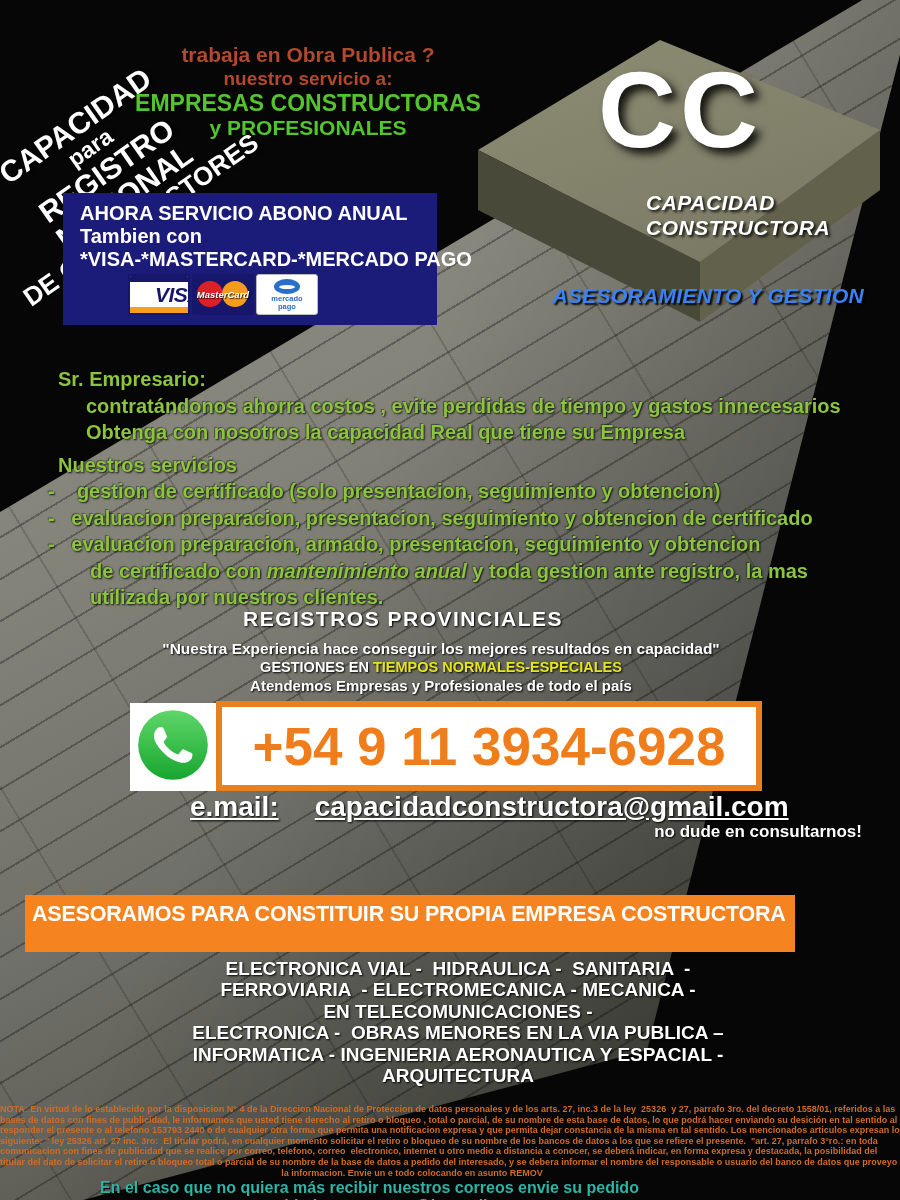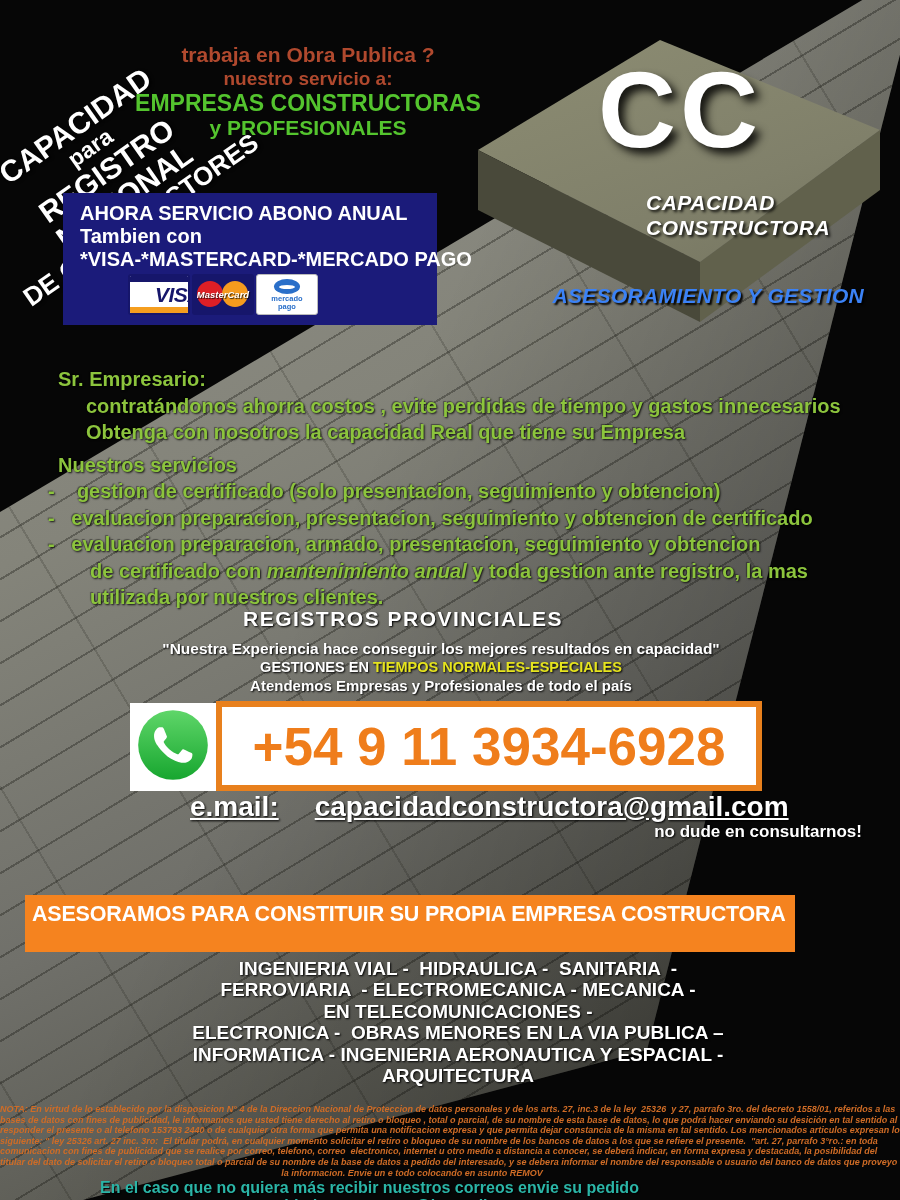--- a/index.html
+++ b/index.html
@@ -113,21 +113,21 @@
       box-sizing:border-box;padding:7px 0 0 7px;color:#fff;font-weight:bold;font-size:21.5px;
       letter-spacing:-.2px;}
 
   
   .specialties{position:absolute;left:20px;top:958px;width:876px;text-align:center;color:#fff;
       font-weight:bold;font-size:19px;text-shadow:1px 1px 2px #000;}
   .specialties div{line-height:21.4px;white-space:pre;}
 
   
   .legal{position:absolute;left:0;top:1104px;width:824px;text-align:center;color:#cf6c26;
-      font-style:italic;font-weight:bold;font-size:9px;}
+      font-weight:bold;font-size:9px;}
   .legal div{line-height:10.6px;white-space:pre;}
 
   
   .footer{position:absolute;left:0;top:1179px;width:739px;text-align:center;color:#2bb5a7;
       font-weight:bold;font-size:16px;text-shadow:1px 1px 1px #000;}
   .footer .adr{text-decoration:underline;margin-left:16px;}
 </style>
 </head>
 <body>
 
@@ -224,21 +224,21 @@
   </div>
 
   <div class="email-row">
     <span class="lbl">e.mail:</span><span class="adr">capacidadconstructora@gmail.com</span>
   </div>
   <div class="consult">no dude en consultarnos!</div>
 
   <div class="banner">ASESORAMOS PARA CONSTITUIR SU PROPIA EMPRESA COSTRUCTORA</div>
 
   <div class="specialties">
-    <div>INGENIERIA VIAL -  HIDRAULICA -  SANITARIA  -</div>
+    <div>ELECTRONICA VIAL -  HIDRAULICA -  SANITARIA  -</div>
     <div>FERROVIARIA  - ELECTROMECANICA - MECANICA -</div>
     <div>EN TELECOMUNICACIONES -</div>
     <div>ELECTRONICA -  OBRAS MENORES EN LA VIA PUBLICA –</div>
     <div>INFORMATICA - INGENIERIA AERONAUTICA Y ESPACIAL -</div>
     <div>ARQUITECTURA</div>
   </div>
 
   <div class="legal">
     <div>NOTA: En virtud de lo establecido por la disposicion N° 4 de la Direccion Nacional de Proteccion de datos personales y de los arts. 27, inc.3 de la ley  25326  y 27, parrafo 3ro. del decreto 1558/01, referidos a las</div>
     <div>bases de datos con fines de publicidad, le informamos que usted tiene derecho al retiro o bloqueo , total o parcial, de su nombre de esta base de datos, lo que podrá hacer enviando su desición en tal sentido al</div>

